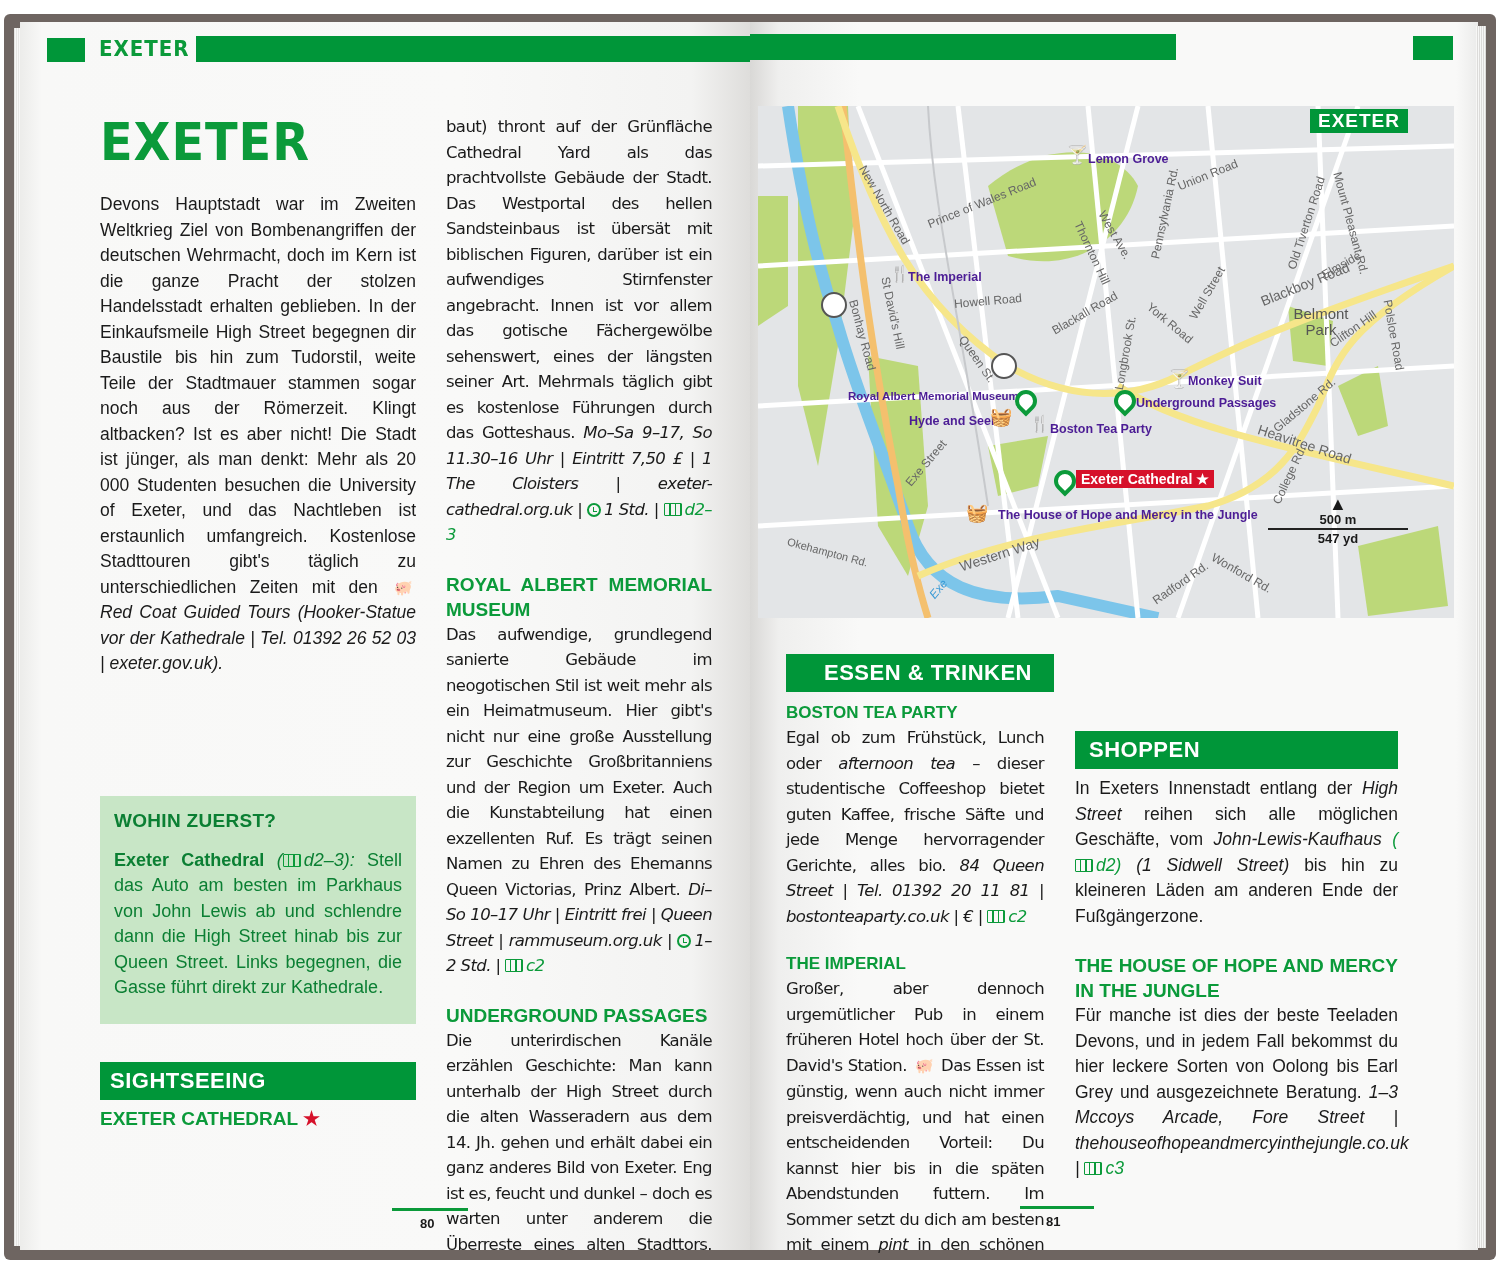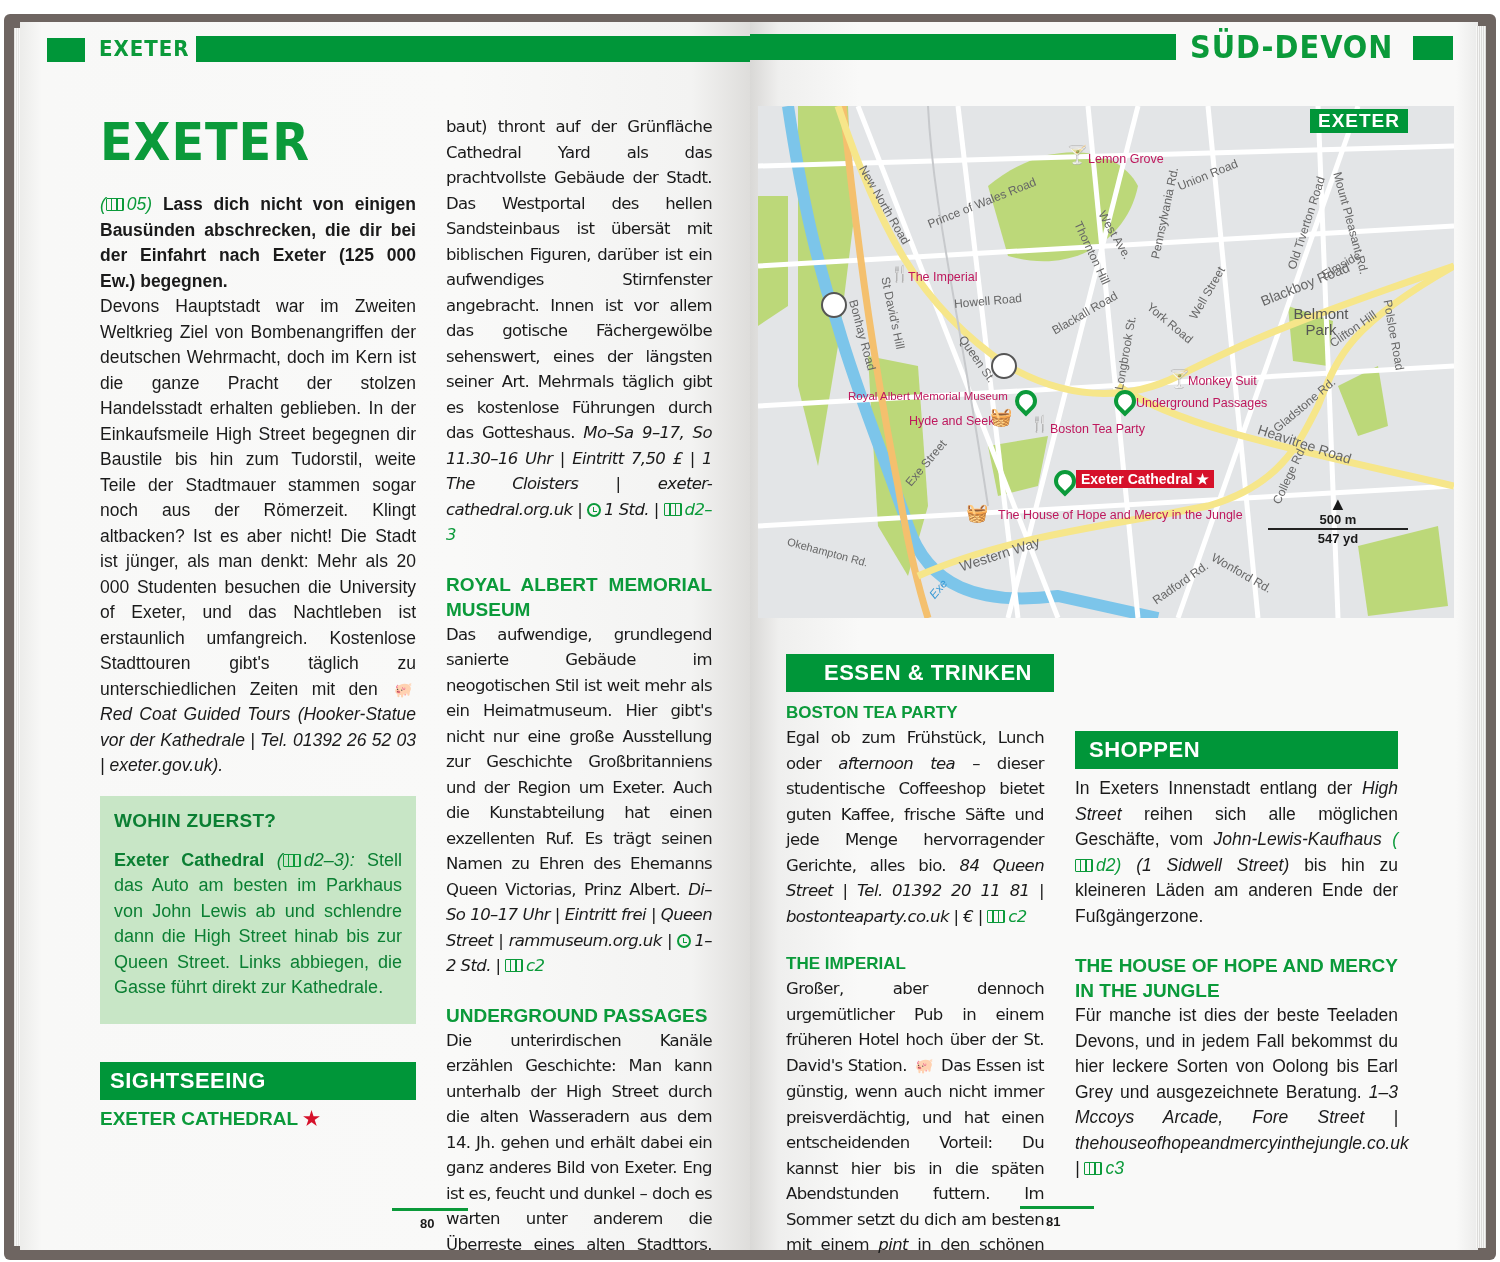--- a/index.html
+++ b/index.html
@@ -26,21 +26,21 @@
   .clock{display:inline-block;width:14px;height:14px;border:2px solid #0b9a3a;border-radius:50%;position:relative;vertical-align:-2px;margin-right:3px;box-sizing:border-box;}
   .clock:after{content:"";position:absolute;left:4px;top:2px;width:3px;height:4px;border-left:1.5px solid #0b9a3a;border-bottom:1.5px solid #0b9a3a;}
   .pig{display:inline-block;font-size:15px;margin:0 3px;}
   .box{position:absolute;left:100px;top:796px;width:316px;height:228px;background:#c8e6c6;}
   .box-inner{padding:12px 14px;color:#0b7f33;font-size:18px;line-height:25.5px;}
   .box-title{font-weight:bold;font-size:19px;margin-bottom:14px;letter-spacing:0.3px;}
   .pageno{position:absolute;font-weight:bold;font-size:13px;}
   .pageno-line{position:absolute;height:3px;background:#0b9a3a;}
   .map{position:absolute;left:758px;top:106px;width:696px;height:512px;background:#e3e5e7;overflow:hidden;}
   .map svg{position:absolute;left:0;top:0;}
-  .maplabel{position:absolute;font-weight:normal;font-size:12.5px;color:#be185d;white-space:nowrap;}
+  .maplabel{position:absolute;font-weight:bold;font-size:12.5px;color:#4c1d95;white-space:nowrap;}
   .maproad{position:absolute;font-size:12px;color:#666;white-space:nowrap;}
   .map-exeter{position:absolute;left:552px;top:3px;background:#009639;color:#fff;font-weight:bold;font-size:19px;padding:1px 8px;letter-spacing:1px;}
   .cathedral-label{position:absolute;left:318px;top:364px;background:#d6112a;color:#fff;font-weight:bold;font-size:14px;padding:1px 5px;}
   .pin{position:absolute;width:14px;height:14px;border:4px solid #0b9a3a;border-radius:50% 50% 50% 0;transform:rotate(-45deg);background:#fff;}
   .scale{position:absolute;left:510px;top:390px;width:140px;}
 </style>
 </head>
 <body>
 
 <div class="book">
@@ -49,34 +49,32 @@
 
   <div class="page left"></div>
 
   <div class="runhead" style="left:47px;top:38px;width:38px;"></div>
   <div class="runhead-label" style="left:99px;top:36px;font-size:22px;">EXETER</div>
   <div class="runhead" style="left:196px;top:36px;width:554px;height:26px;"></div>
 
   <div class="h-title">EXETER</div>
 
   <div class="col" style="left:100px;top:192px;width:316px;">
-    <p><span class="maplink">(<span class="mapicon"></span><span>05</span>)</span>
-      <span class="b">Lass dich nicht von einigen Bausünden abschrecken, die dir bei der Einfahrt nach Exeter (125 000 Ew.) begegnen.</span></p>
     <p><span>Devons Hauptstadt war im Zweiten Weltkrieg Ziel von Bombenangriffen der deutschen Wehrmacht, doch im Kern ist die ganze Pracht der stolzen Handelsstadt erhalten geblieben. In der Einkaufsmeile High Street begegnen dir Baustile bis hin zum Tudorstil, weite Teile der Stadtmauer stammen sogar noch aus der Römerzeit. Klingt altbacken? Ist es aber nicht! Die Stadt ist jünger, als man denkt: Mehr als 20 000 Studenten besuchen die University of Exeter, und das Nachtleben ist erstaunlich umfangreich. Kostenlose Stadttouren gibt's täglich zu unterschiedlichen Zeiten mit den</span>
       <span class="pig">🐖</span>
       <span class="it">Red Coat Guided Tours (Hooker-Statue vor der Kathedrale | Tel. 01392 26 52 03 | exeter.gov.uk).</span></p>
   </div>
 
   <div class="box">
     <div class="box-inner">
       <div class="box-title">WOHIN ZUERST?</div>
       <div style="text-align:justify;">
         <span class="b">Exeter Cathedral</span>
         <span class="it">(<span class="mapicon"></span><span>d2–3</span>):</span>
-        <span>Stell das Auto am besten im Parkhaus von John Lewis ab und schlendre dann die High Street hinab bis zur Queen Street. Links abbiegen, die Gasse führt direkt zur Kathedrale.</span>
+        <span>Stell das Auto am besten im Parkhaus von John Lewis ab und schlendre dann die High Street hinab bis zur Queen Street. Links begegnen, die Gasse führt direkt zur Kathedrale.</span>
       </div>
     </div>
   </div>
 
   <div class="sec-bar" style="left:100px;top:1062px;width:316px;padding-left:10px;">SIGHTSEEING</div>
   <div class="col" style="left:100px;top:1106px;width:316px;">
     <div class="sub-h"><span>EXETER CATHEDRAL</span> <span style="color:#d6112a;">★</span></div>
   </div>
 
   <div class="col narrow" style="left:446px;top:114px;width:266px;">
@@ -98,21 +96,20 @@
       </p>
   </div>
 
   <div class="pageno-line" style="left:392px;top:1208px;width:76px;"></div>
   <div class="pageno" style="left:420px;top:1216px;">80</div>
 
   <div class="page right"></div>
   <div class="edges-right"></div>
 
   <div class="runhead" style="left:750px;top:34px;width:426px;height:26px;"></div>
-  <div class="runhead-label" style="left:1190px;top:28px;font-size:32px;">SÜD-DEVON</div>
   <div class="runhead" style="left:1413px;top:36px;width:40px;"></div>
 
   <div class="map">
     <svg width="696" height="512" viewBox="0 0 696 512">
       <g fill="#bcd879">
         <path d="M40 0 L90 0 L95 120 L80 240 L60 360 L40 280 Z"></path>
         <path d="M230 80 C 290 30, 360 40, 380 80 C 370 130, 320 170, 250 150 Z"></path>
         <path d="M110 250 L160 260 L170 400 L150 470 L120 420 Z"></path>
         <path d="M230 340 L290 330 L280 380 L240 390 Z"></path>
         <path d="M580 280 L620 260 L630 320 L600 330 Z"></path>

